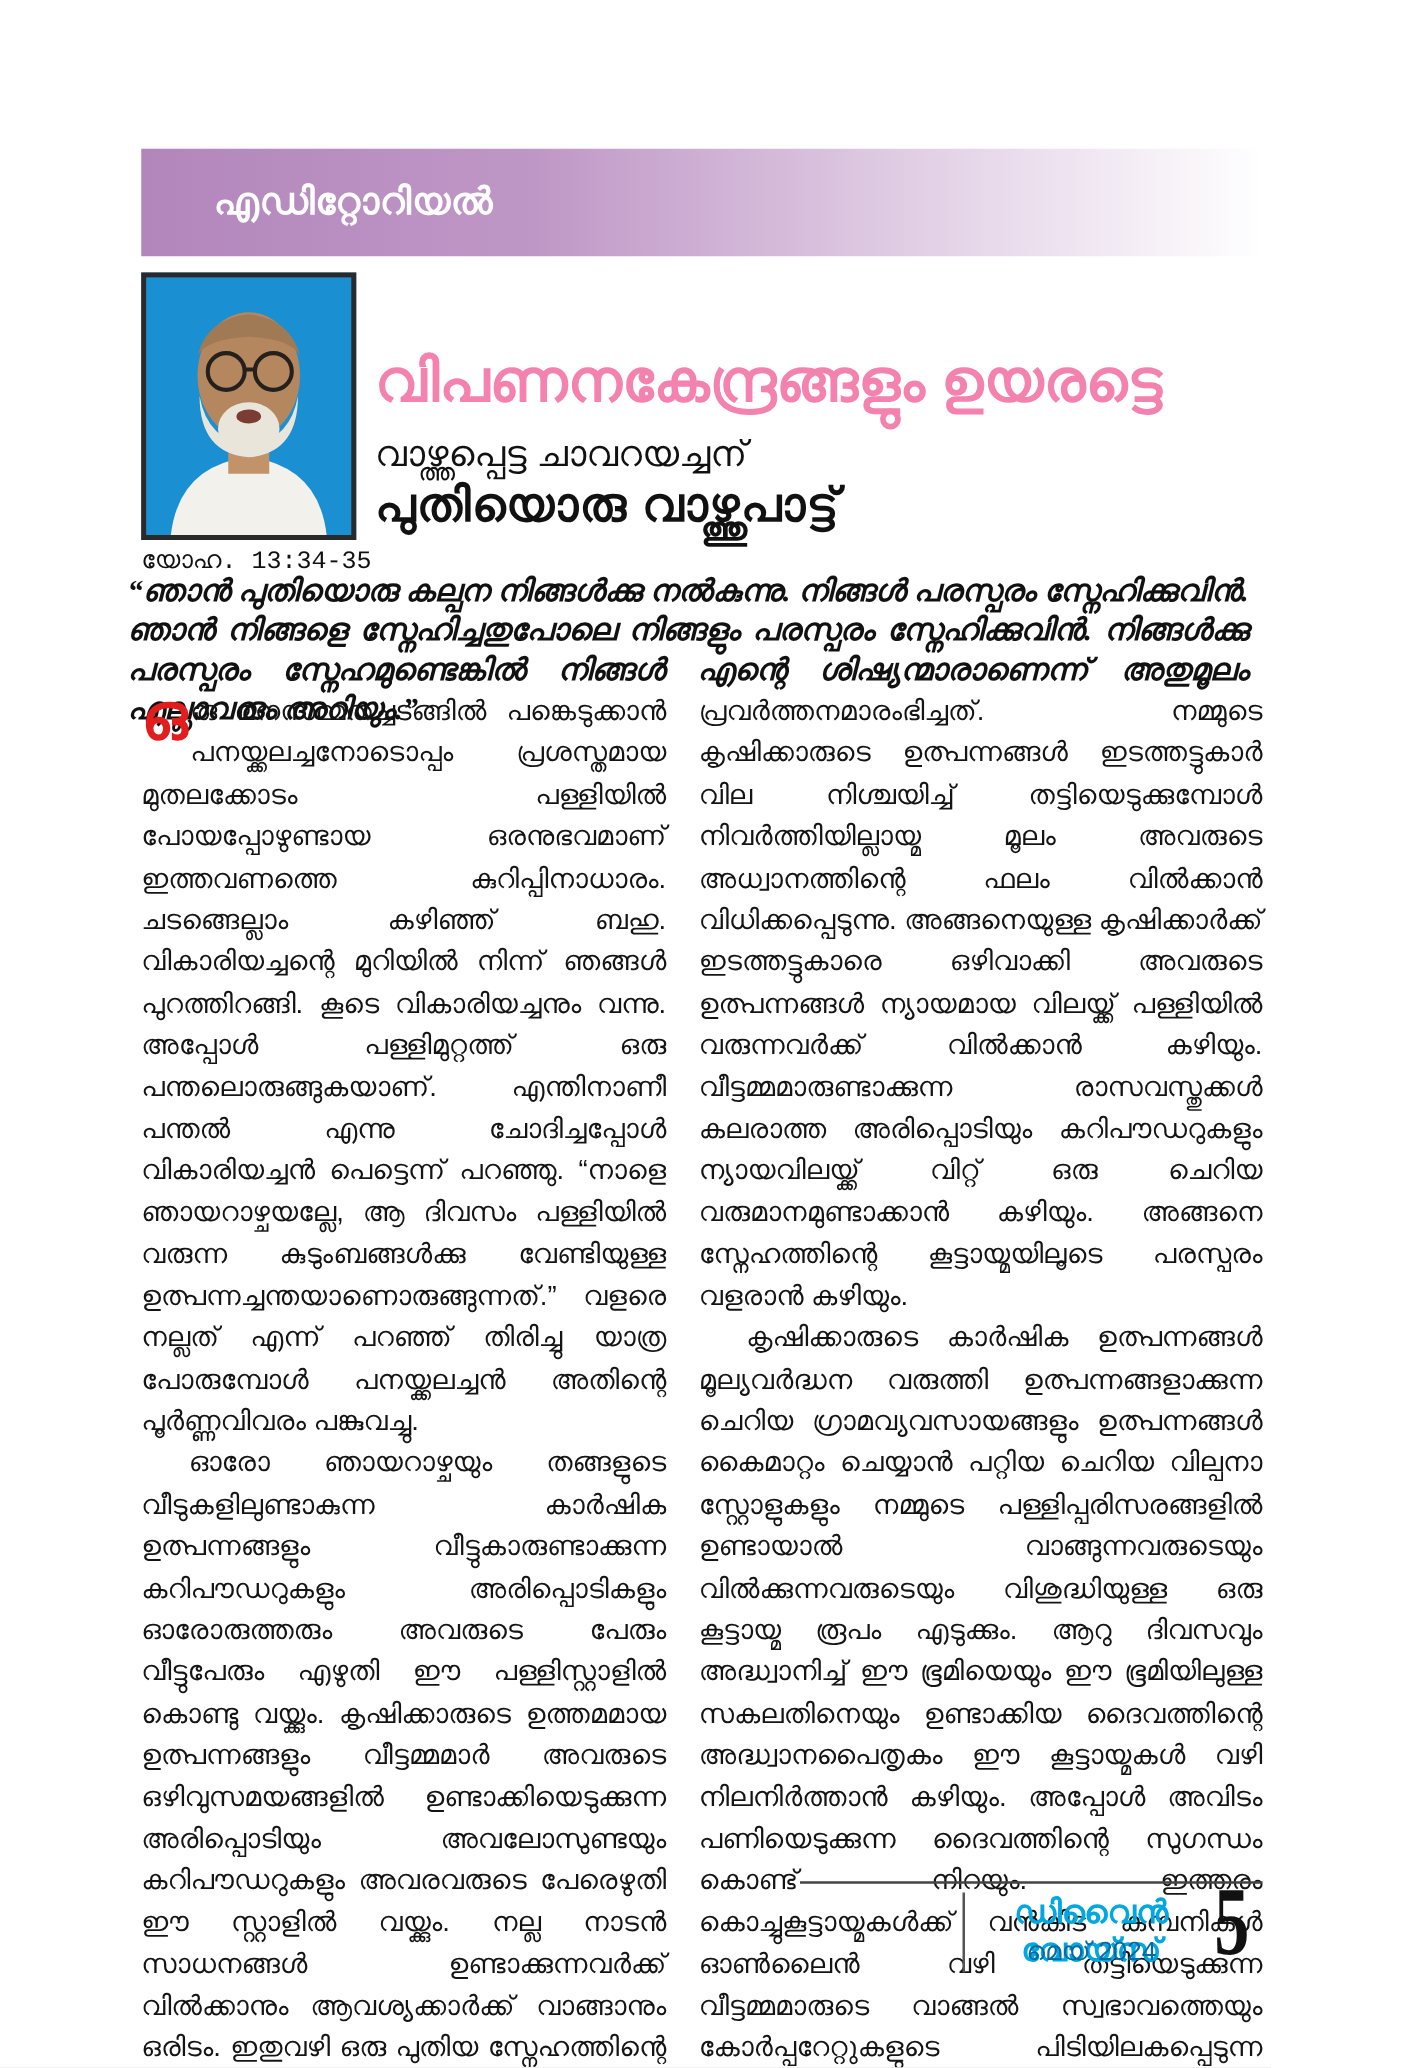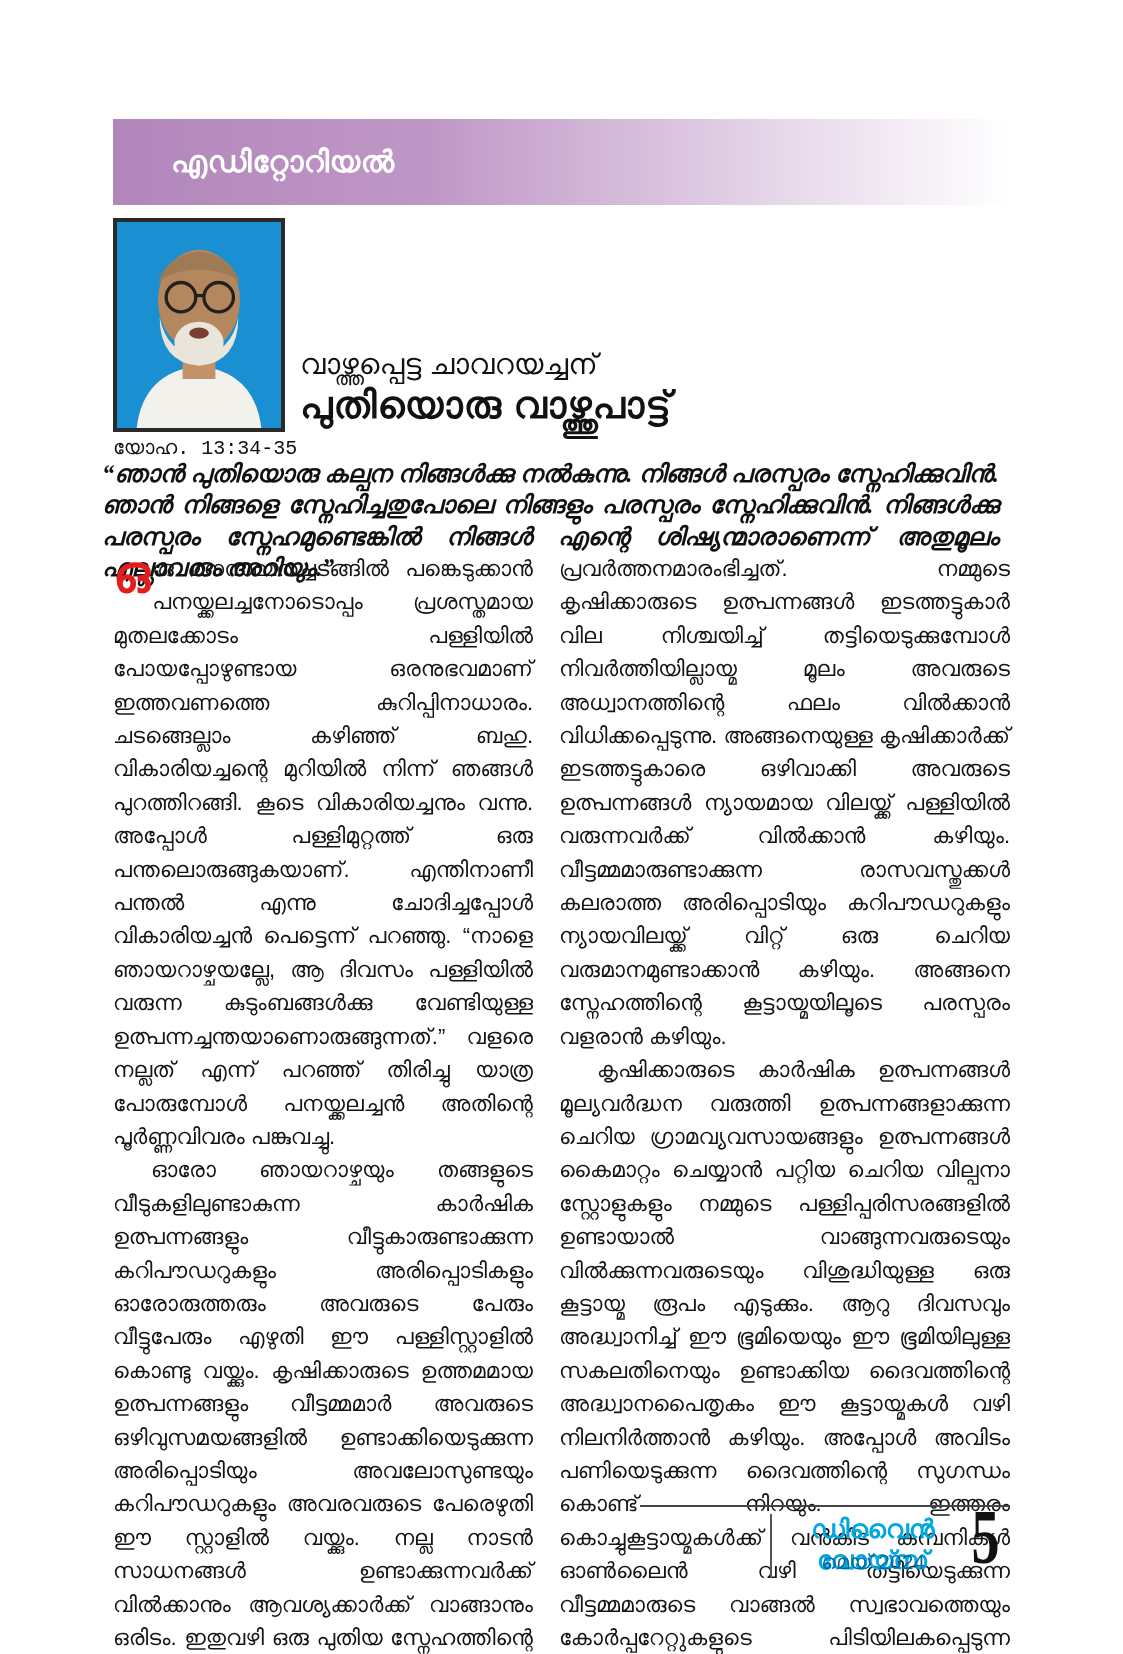--- a/index.html
+++ b/index.html
@@ -116,20 +116,21 @@
       <ellipse cx="50" cy="74" rx="15" ry="13" fill="#e9e5da"></ellipse>
       <ellipse cx="50" cy="68" rx="6" ry="3.4" fill="#7a3c33"></ellipse>
       <circle cx="39" cy="46" r="9" fill="none" stroke="#24201d" stroke-width="2"></circle>
       <circle cx="62" cy="46" r="9" fill="none" stroke="#24201d" stroke-width="2"></circle>
       <line x1="48" y1="45" x2="53" y2="45" stroke="#24201d" stroke-width="2"></line>
     </svg>
   </div>
 
   <h1 class="headline">
     <br>
+    <span>വിപണനകേന്ദ്രങ്ങളും ഉയരട്ടെ</span>
   </h1>
   <div class="subtitle1">വാഴ്ത്തപ്പെട്ട ചാവറയച്ചന്</div>
   <div class="subtitle2">പുതിയൊരു  വാഴ്ത്തുപാട്ട്</div>
 
   <div class="verse-ref">യോഹ. 13:34-35</div>
   <div class="quote">“ഞാൻ പുതിയൊരു കല്പന നിങ്ങൾക്കു നൽകുന്നു. നിങ്ങൾ പരസ്പരം സ്നേഹിക്കുവിൻ. ഞാൻ നിങ്ങളെ സ്നേഹിച്ചതുപോലെ നിങ്ങളും പരസ്പരം സ്നേഹിക്കുവിൻ. നിങ്ങൾക്കു പരസ്പരം സ്നേഹമുണ്ടെങ്കിൽ നിങ്ങൾ എന്റെ ശിഷ്യന്മാരാണെന്ന് അതുമൂലം എല്ലാവരും അറിയും.”</div>
 
   <div class="columns">
     <div class="col col-left">
       <p><span class="dropcap">ഒ</span><span>രു മനസമ്മതച്ചടങ്ങിൽ പങ്കെടുക്കാൻ പനയ്ക്കലച്ചനോടൊപ്പം പ്രശസ്തമായ മുതലക്കോടം പള്ളിയിൽ പോയപ്പോഴുണ്ടായ ഒരനുഭവമാണ് ഇത്തവണത്തെ കുറിപ്പിനാധാരം. ചടങ്ങെല്ലാം കഴിഞ്ഞ് ബഹു. വികാരിയച്ചന്റെ മുറിയിൽ നിന്ന് ഞങ്ങൾ പുറത്തിറങ്ങി. കൂടെ വികാരിയച്ചനും വന്നു. അപ്പോൾ പള്ളിമുറ്റത്ത് ഒരു പന്തലൊരുങ്ങുകയാണ്. എന്തിനാണീ പന്തൽ എന്നു ചോദിച്ചപ്പോൾ വികാരിയച്ചൻ പെട്ടെന്ന് പറഞ്ഞു. “നാളെ ഞായറാഴ്ചയല്ലേ, ആ ദിവസം പള്ളിയിൽ വരുന്ന കുടുംബങ്ങൾക്കു വേണ്ടിയുള്ള ഉത്പന്നച്ചന്തയാണൊരുങ്ങുന്നത്.” വളരെ നല്ലത് എന്ന് പറഞ്ഞ് തിരിച്ചു യാത്ര പോരുമ്പോൾ പനയ്ക്കലച്ചൻ അതിന്റെ പൂർണ്ണവിവരം പങ്കുവച്ചു.</span></p>

